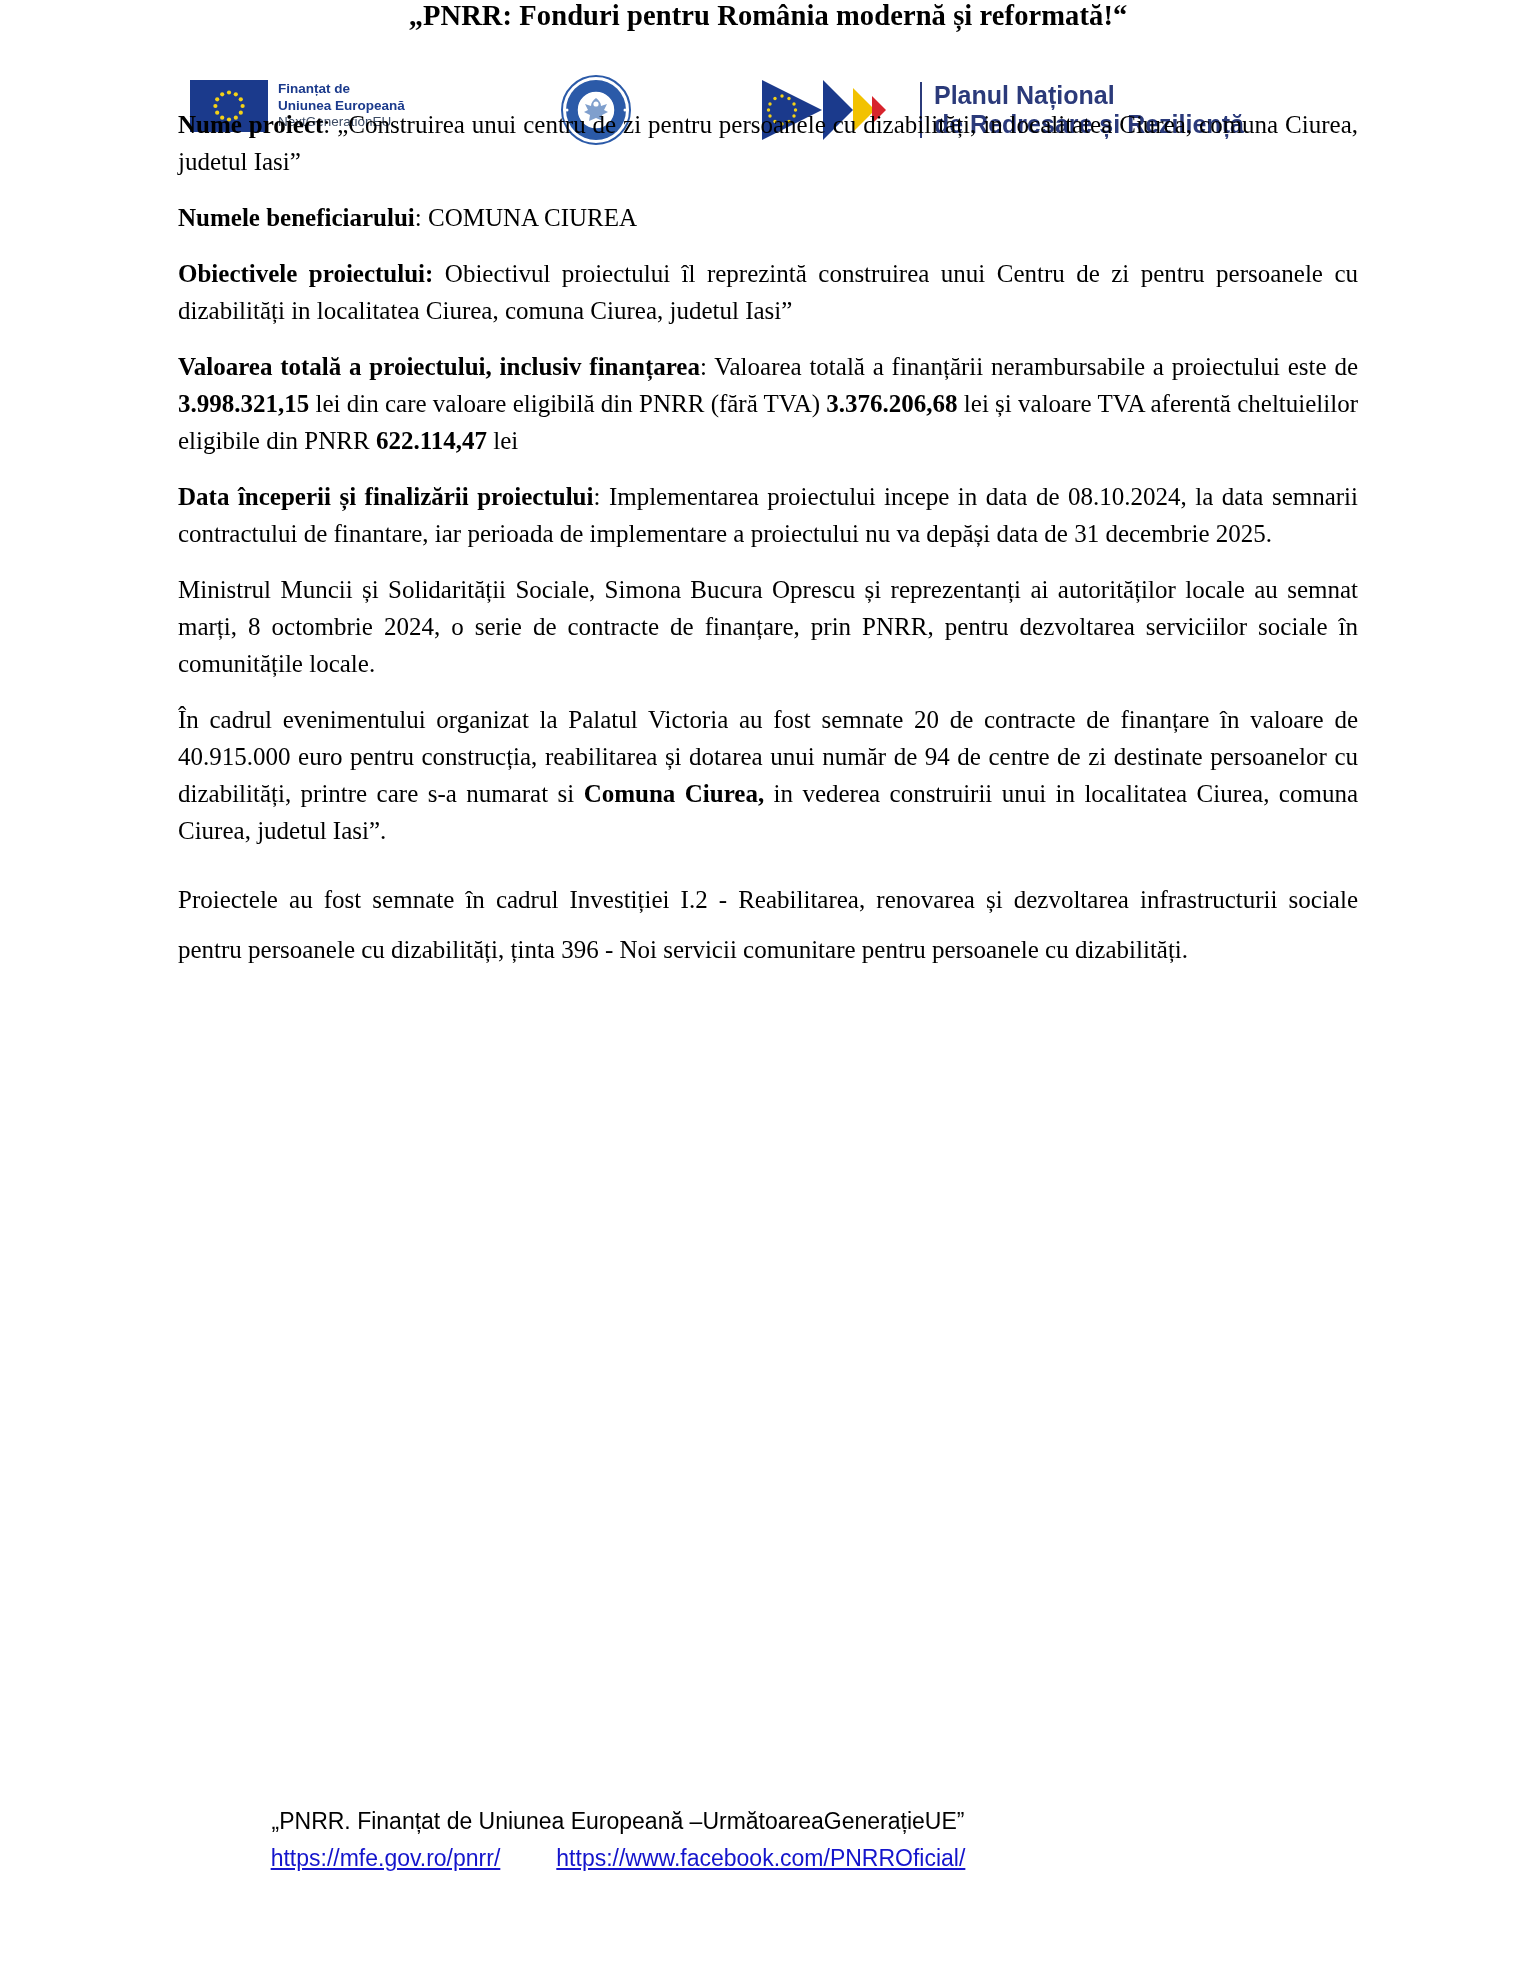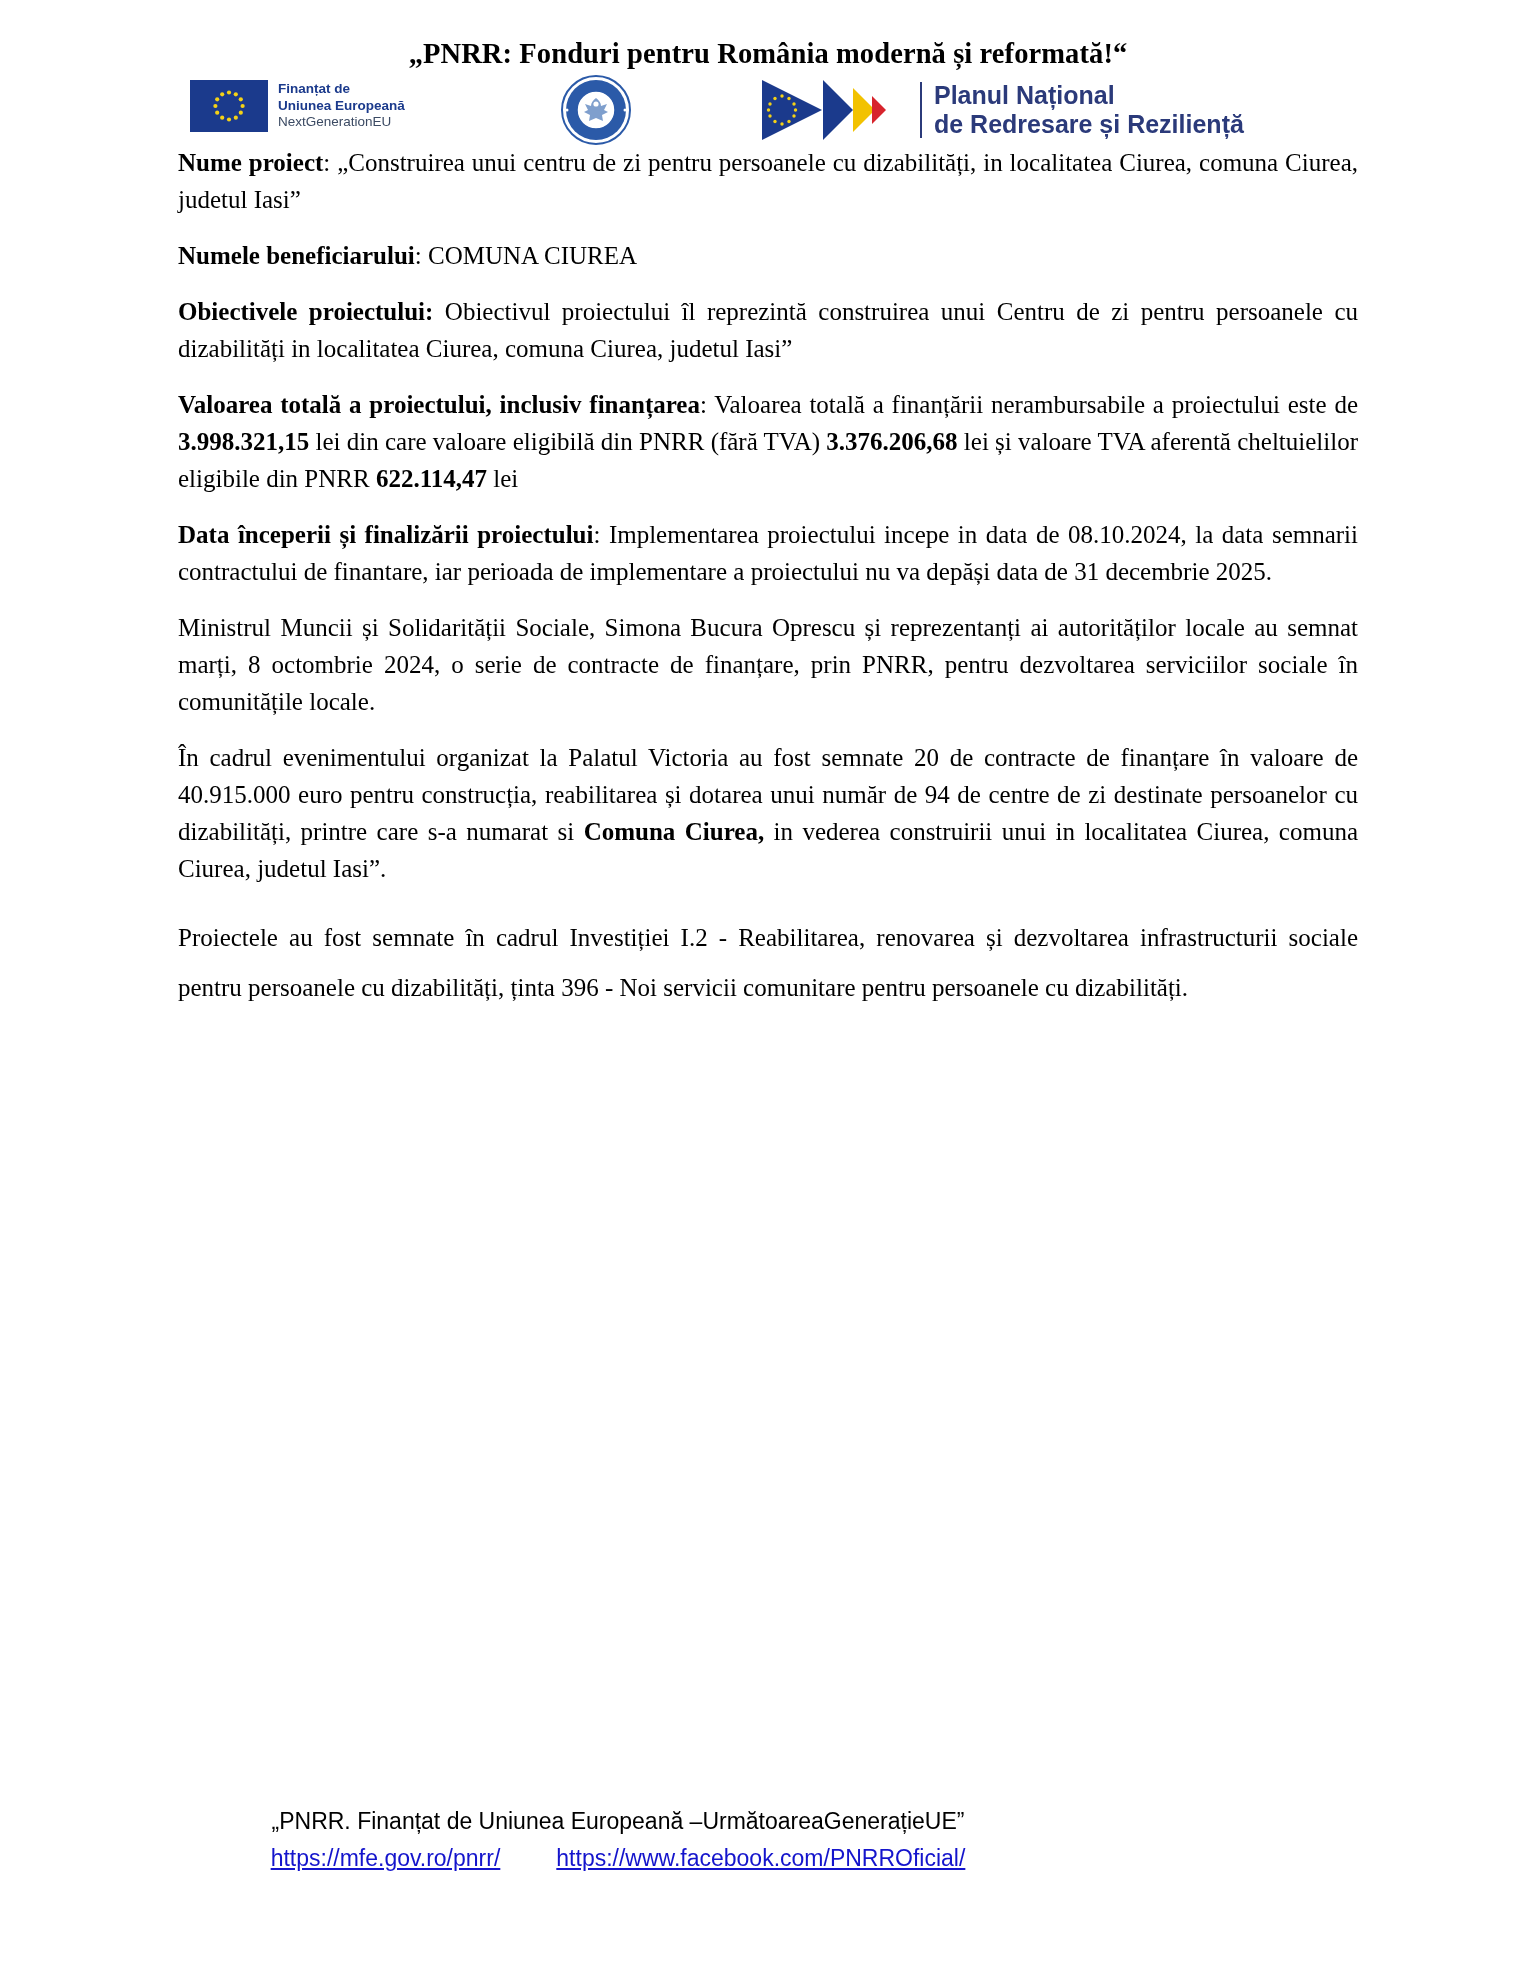--- a/index.html
+++ b/index.html
@@ -99,21 +99,21 @@
     top: 0;
     width: 1180px;
   }
   .title-block {
     text-align: center;
     font-weight: bold;
     font-size: 28.5px;
     letter-spacing: 0.1px;
   }
   .t1 { margin-top: 310px; }
-  .t2 { margin-top: 38px; }
+  .t2 { }
 
   .body-block { margin-top: 74px; }
 
   p.para {
     font-size: 25px;
     line-height: 1.48;
     text-align: justify;
     text-justify: inter-word;
     margin: 0 0 19px 0;
   }

